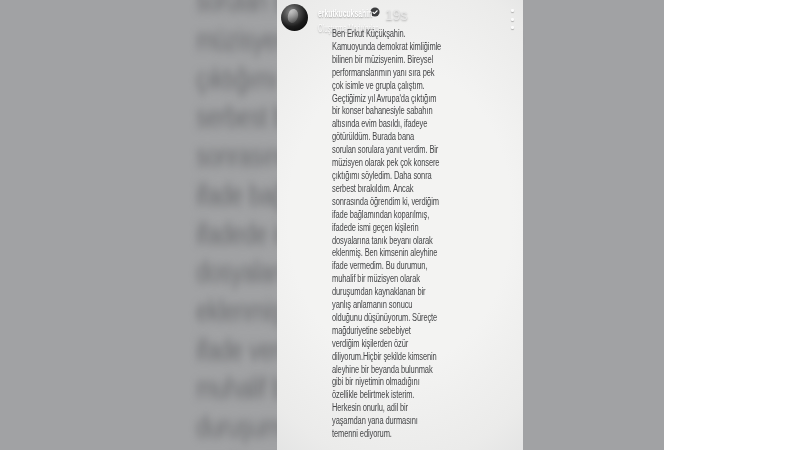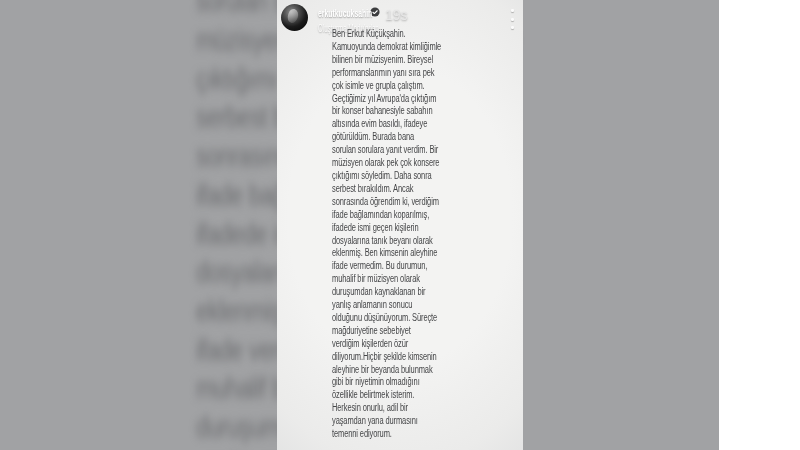--- a/index.html
+++ b/index.html
@@ -1,19 +1,19 @@
 <!DOCTYPE html>
 <html><head>
 <meta charset="utf-8">
 <style>
   * { margin:0; padding:0; box-sizing:border-box; }
   html,body { width:800px; height:450px; overflow:hidden; font-family:"Liberation Sans", sans-serif; }
 
   .viewport {
-    position:relative; width:719px; height:450px;
+    position:relative; width:664px; height:450px;
     background:#a1a2a4; overflow:hidden;
   }
 
   
   .bg-blur { position:absolute; inset:0; overflow:hidden; }
   .bg-text {
     position:absolute; left:196px; top:-366px;
     font-size:30px; line-height:38.7px; white-space:pre;
     letter-spacing:-0.5px;
     color:#6a6b6e;

